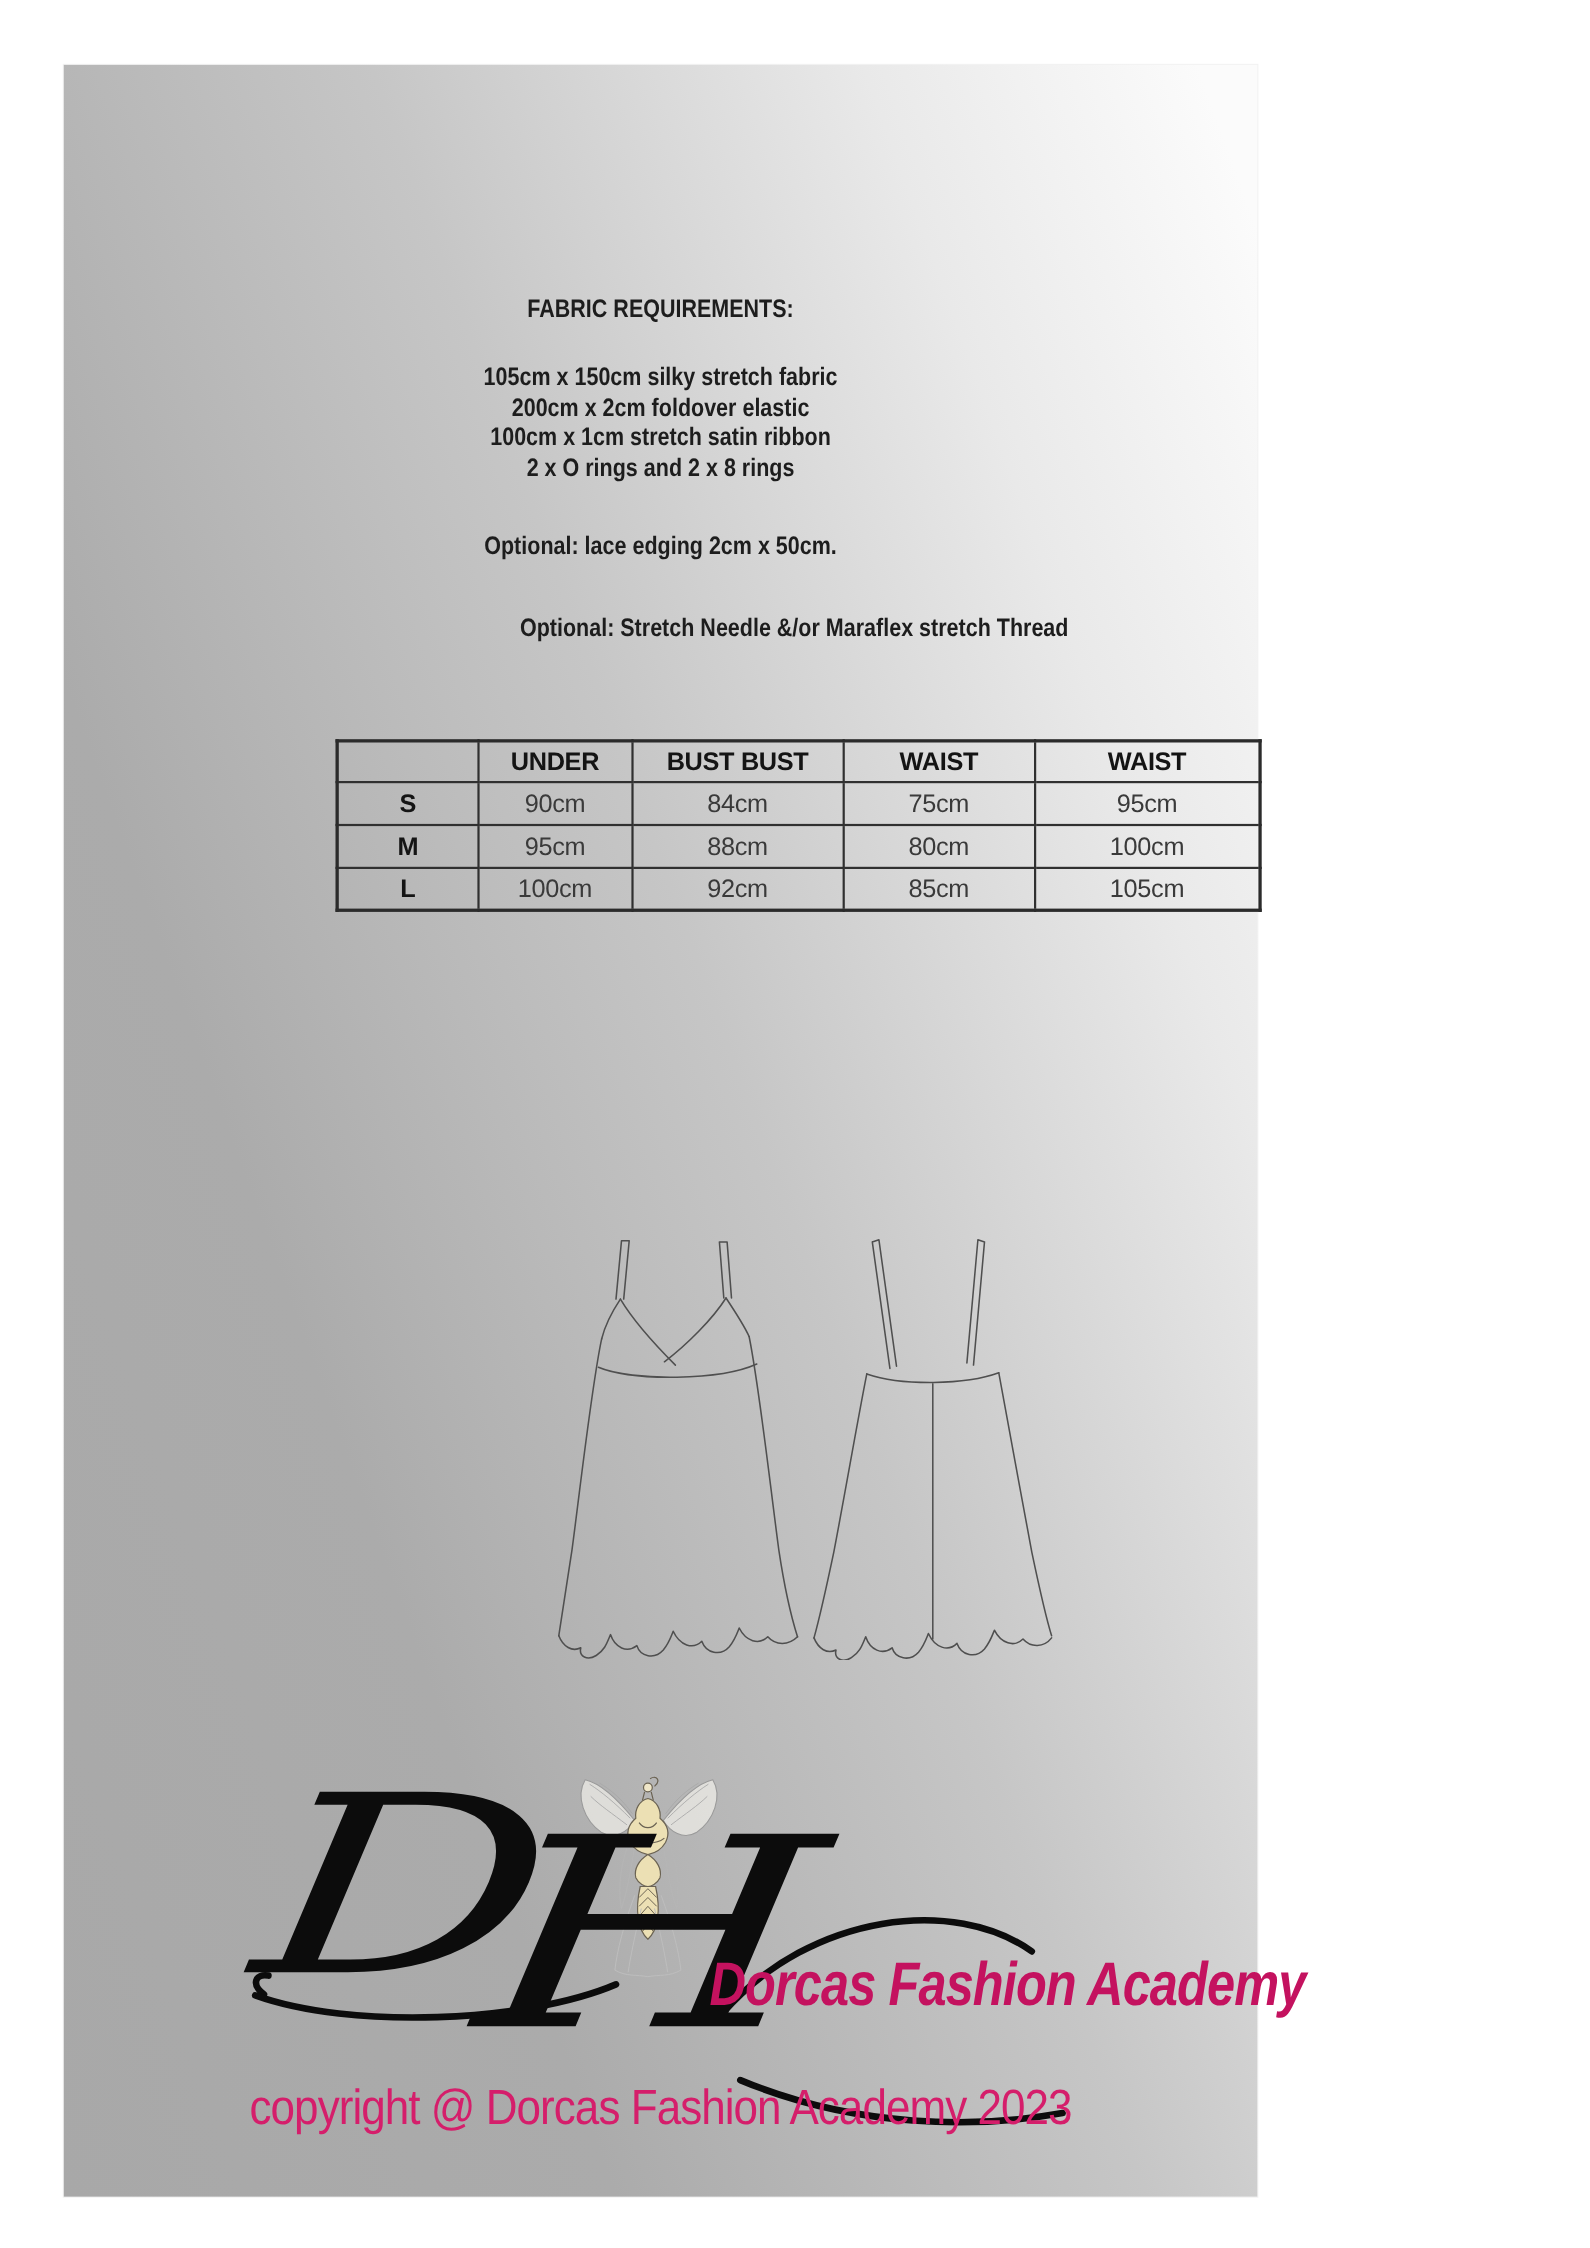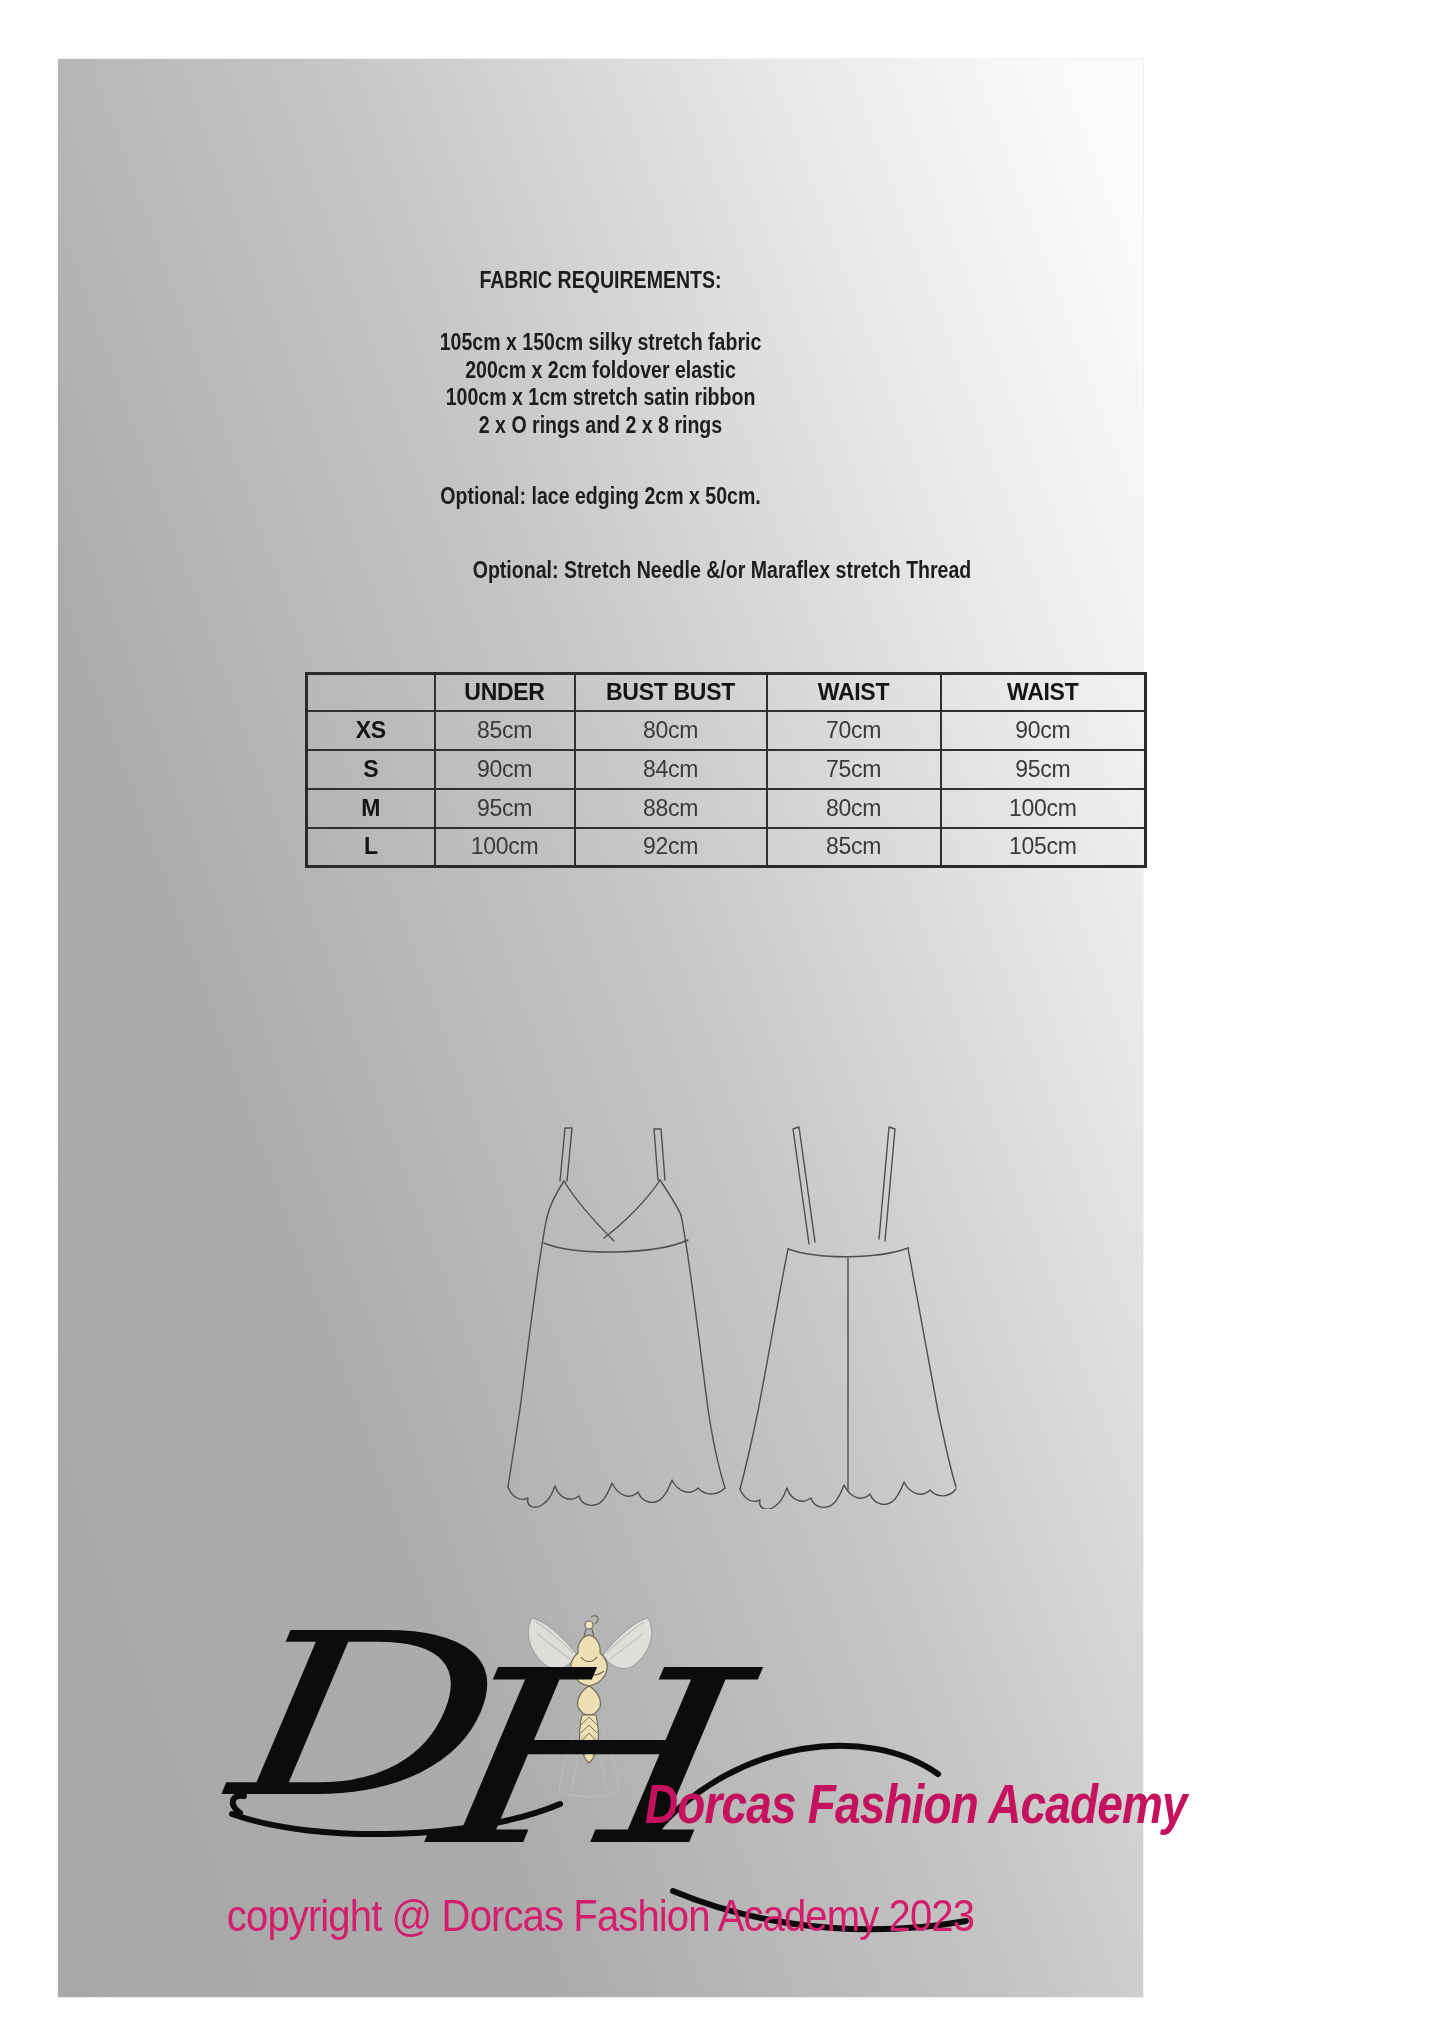--- a/index.html
+++ b/index.html
@@ -88,27 +88,20 @@
     <thead>
       <tr>
         <th></th>
         <th>UNDER</th>
         <th>BUST BUST</th>
         <th>WAIST</th>
         <th>WAIST</th>
       </tr>
     </thead>
     <tbody id="size-table-body">
-        <tr>
-          <td class="size-label">XS</td>
-          <td class="val">85cm</td>
-          <td class="val">80cm</td>
-          <td class="val">70cm</td>
-          <td class="val">90cm</td>
-        </tr>
         <tr>
           <td class="size-label">S</td>
           <td class="val">90cm</td>
           <td class="val">84cm</td>
           <td class="val">75cm</td>
           <td class="val">95cm</td>
         </tr>
         <tr>
           <td class="size-label">M</td>
           <td class="val">95cm</td>

